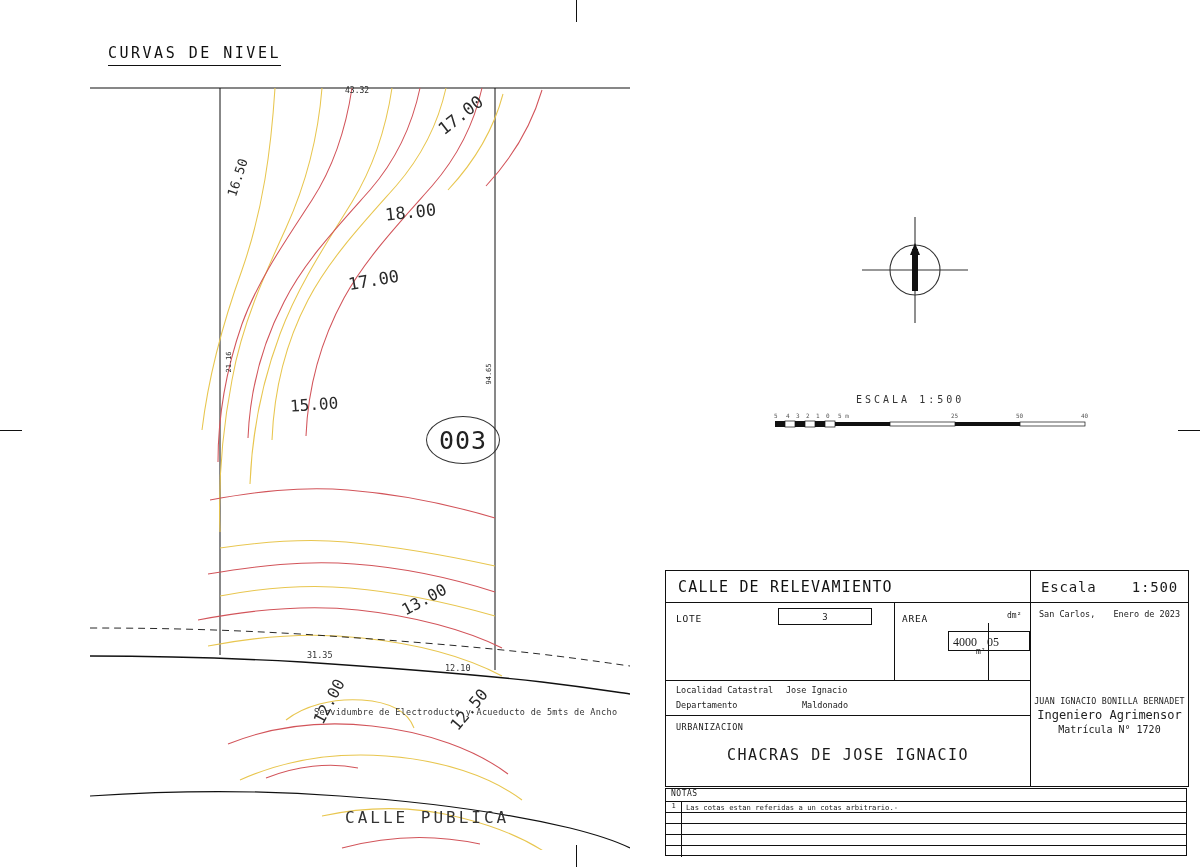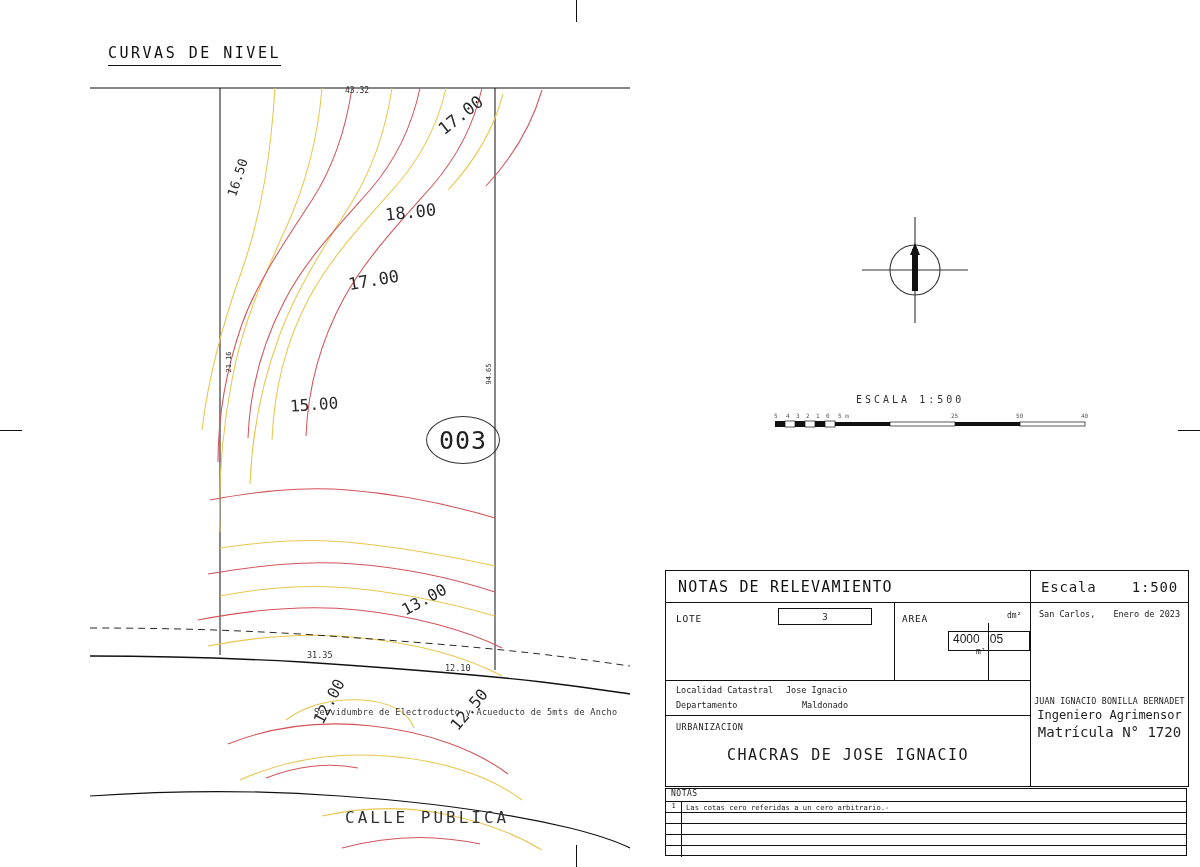--- a/index.html
+++ b/index.html
@@ -77,22 +77,22 @@
   #lote-box{position:absolute;left:112px;top:5px;width:92px;height:15px;
       border:1px solid #111;display:flex;align-items:center;justify-content:center;
       font-family:"DejaVu Sans Mono", monospace;font-size:9px;}
   #area-sep{position:absolute;left:228px;top:0;width:1px;height:78px;background:#111;}
   #area-label{position:absolute;left:236px;top:10px;letter-spacing:.8px;}
   #m2{position:absolute;left:310px;top:8px;font-size:8px;
       font-family:"DejaVu Sans Mono", monospace;margin-top:36px;}
   #dm2{position:absolute;left:341px;top:8px;font-size:8px;
       font-family:"DejaVu Sans Mono", monospace;}
   #area-val{position:absolute;left:282px;top:28px;width:80px;height:18px;
-      border:1px solid #111;display:flex;align-items:flex-start;
-      font-family:Liberation Sans, sans-serif;font-size:12px;}
+      border:1px solid #111;display:flex;align-items:flex-end;
+      font-family:Liberation Serif, serif;font-size:12px;}
   #area-val .a1{padding-left:4px;}
   #area-val .a2{padding-left:10px;}
   #area-vline{position:absolute;left:322px;top:20px;width:1px;height:58px;background:#111;}
 
   #tb-loc{position:absolute;left:0;top:110px;width:100%;height:35px;
       border-bottom:1.2px solid #111;box-sizing:border-box;}
   .loc-row{position:absolute;font-family:"DejaVu Sans Mono", monospace;font-size:8.5px;}
   #tb-urb{position:absolute;left:0;top:145px;width:100%;height:70px;}
   #urb-label{position:absolute;left:10px;top:6px;font-size:8.5px;letter-spacing:.5px;
       font-family:"DejaVu Sans Mono", monospace;}
@@ -104,21 +104,21 @@
       align-items:center;justify-content:space-between;padding:0 10px;}
   #esc-row span{font-family:"DejaVu Sans Mono", monospace;font-size:14px;letter-spacing:.8px;}
   #city-row{position:absolute;left:0;top:32px;width:100%;height:22px;
       display:flex;align-items:center;justify-content:space-between;padding:0 8px;
       box-sizing:border-box;}
   #city-row span{font-family:"DejaVu Sans Mono", monospace;font-size:8.5px;}
   #signature{position:absolute;left:0;top:125px;width:100%;text-align:center;
       font-family:"DejaVu Sans Mono", monospace;line-height:1.35;}
   #sig-name{font-size:8.3px;letter-spacing:.2px;}
   #sig-role{font-size:12px;color:#222;}
-  #sig-mat{font-size:14px;color:#222;}
+  #sig-mat{font-size:10px;color:#222;}
 
   
   #notes{left:665px;top:788px;width:522px;height:68px;border:1.4px solid #111;
       background:#fff;box-sizing:border-box;}
   #notes-head{position:absolute;left:0;top:0;width:100%;height:13px;
       border-bottom:1px solid #111;box-sizing:border-box;padding-left:5px;
       font-family:"DejaVu Sans Mono", monospace;font-size:8px;letter-spacing:.5px;}
   .note-row{position:absolute;left:0;width:100%;height:11px;
       border-bottom:1px solid #111;box-sizing:border-box;}
   .note-num{position:absolute;left:0;top:0;width:16px;height:100%;
@@ -242,21 +242,21 @@
     <div class="sb-num" style="left:176px;">25</div>
     <div class="sb-num" style="left:241px;">50</div>
     <div class="sb-num" style="left:306px;">40</div>
   </div>
 
   <div class="abs" id="titleblock">
 
     <div id="tb-left">
 
       <div id="tb-head">
-        <span>NOTAS DE RELEVAMIENTO</span>
+        <span>CALLE DE RELEVAMIENTO</span>
       </div>
 
       <div id="tb-lote">
         <div class="lbl" id="lote-label">LOTE</div>
         <div id="lote-box">3</div>
         <div id="area-sep"></div>
         <div class="lbl" id="area-label">AREA</div>
         <div id="m2">m²</div>
         <div id="dm2">dm²</div>
         <div id="area-vline"></div>
@@ -295,21 +295,21 @@
         <div id="sig-mat">Matrícula N° 1720</div>
       </div>
     </div>
   </div>
 
   <div class="abs" id="notes">
     <div id="notes-head">NOTAS</div>
 
     <div class="note-row" style="top:13px;">
       <div class="note-num">1</div>
-      <div class="note-txt">Las cotas cero referidas a un cero arbitrario.-</div>
+      <div class="note-txt">Las cotas estan referidas a un cotas arbitrario.-</div>
     </div>
     <div class="note-row" style="top:24px;">
       <div class="note-num"></div>
       <div class="note-txt"></div>
     </div>
     <div class="note-row" style="top:35px;">
       <div class="note-num"></div>
       <div class="note-txt"></div>
     </div>
     <div class="note-row" style="top:46px;">

